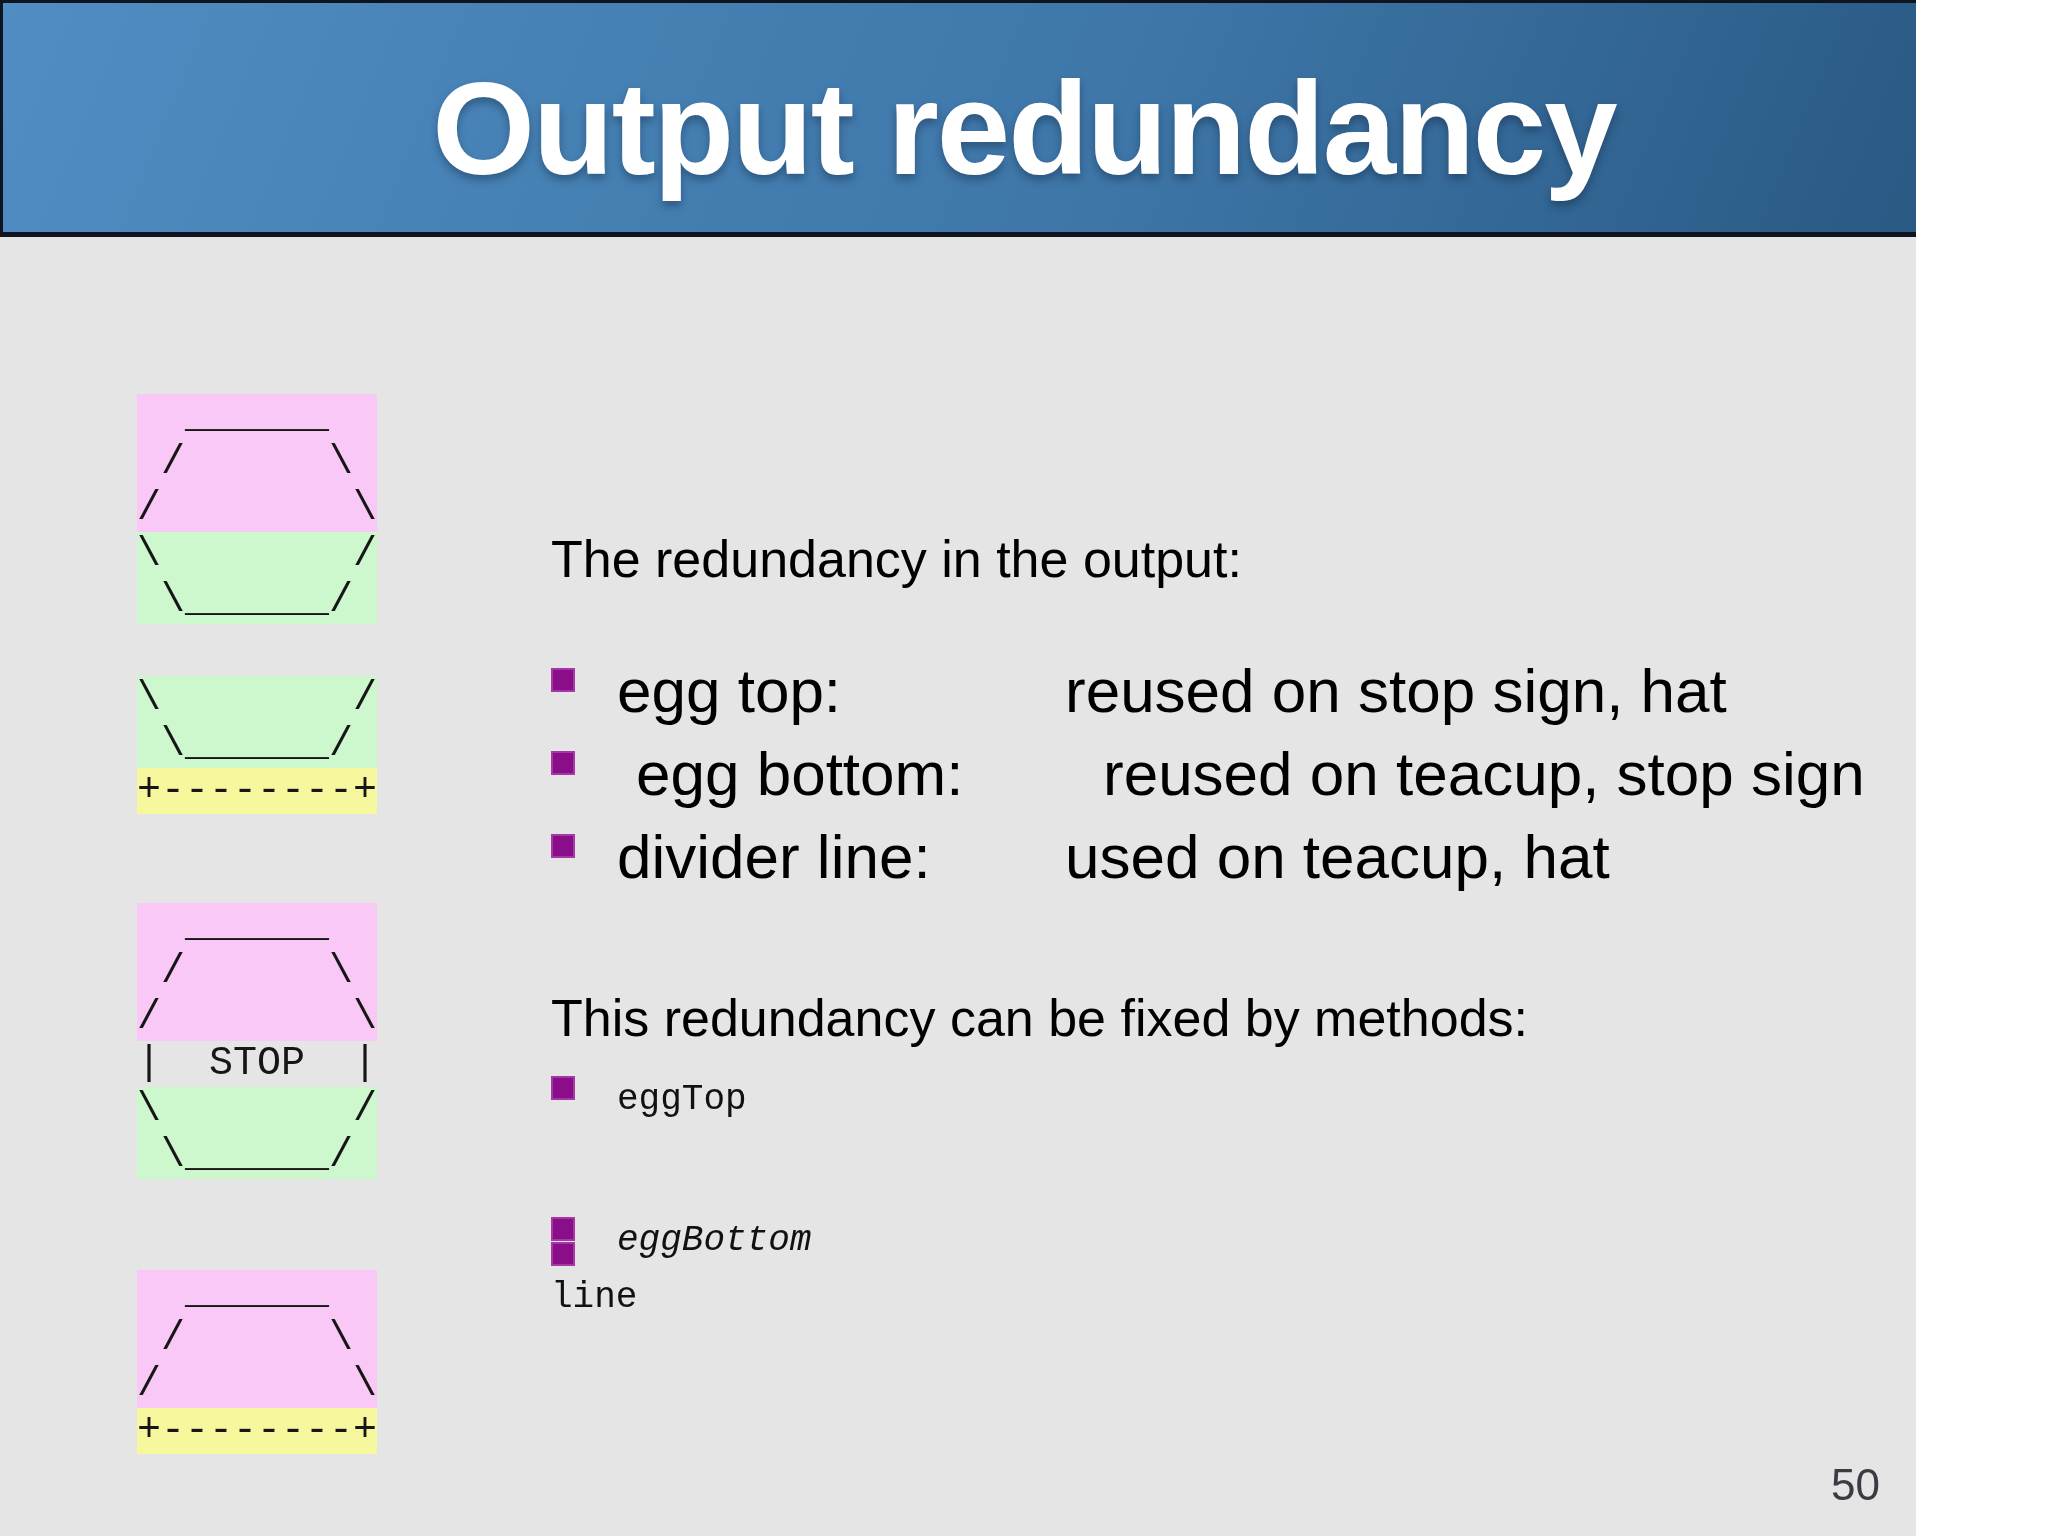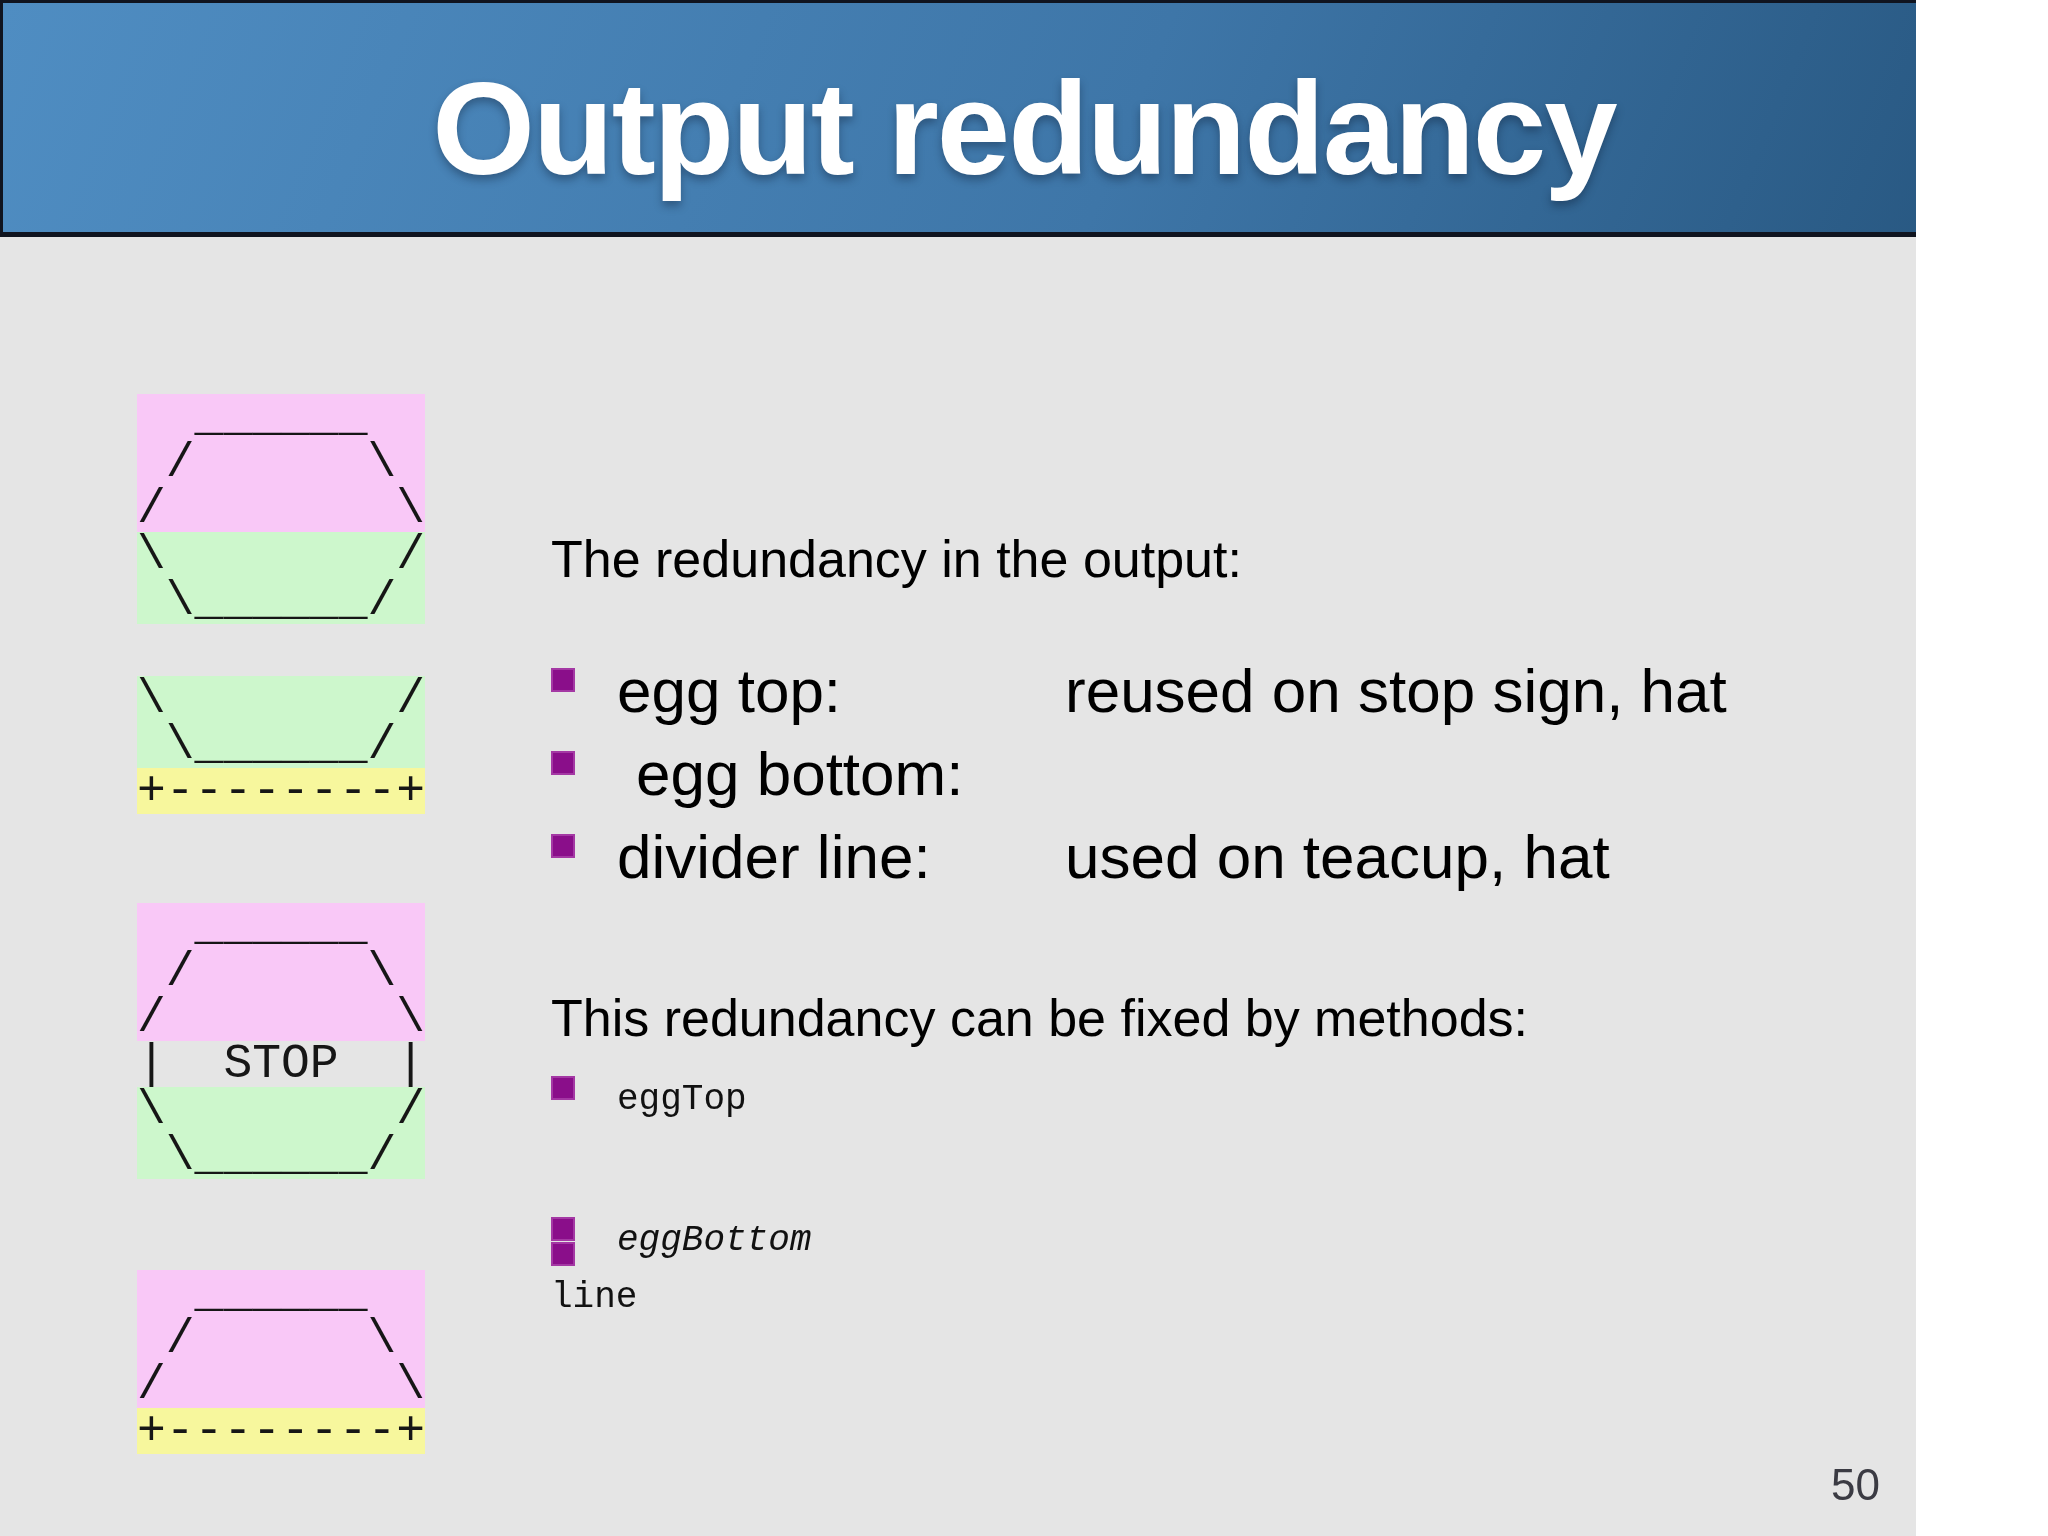--- a/index.html
+++ b/index.html
@@ -23,21 +23,21 @@
     font-size:132px;font-weight:bold;color:#ffffff;
     letter-spacing:-2px;padding-top:22px;
     text-shadow:0 5px 9px rgba(10,20,40,0.35);
     white-space:nowrap;
   }
 
   
   .fig{
     position:absolute;left:137px;
     font-family:"Liberation Mono","DejaVu Sans Mono",monospace;
-    font-size:48px;line-height:46px;color:#161616;
+    font-size:40px;line-height:46px;color:#161616;
   }
   .fig .ln{width:10ch;white-space:pre;}
   .hl-pink  {background:#f9c8f7;}
   .hl-green {background:#cdf7cc;}
   .hl-yellow{background:#f7f79d;}
   .hl-none  {background:transparent;}
   #fig-egg     {top:394px;}
   #fig-teacup  {top:676px;}
   #fig-stop    {top:903px;}
   #fig-hat     {top:1270px;}
@@ -119,20 +119,21 @@
   <div class="para" id="intro">The redundancy in the output:</div>
 
   <div class="bullet-row" id="row-r0">
     <span class="bullet-sq"></span>
     <span class="term">egg top:</span>
     <span class="desc">reused on stop sign, hat</span>
   </div>
   <div class="bullet-row" id="row-r1">
     <span class="bullet-sq"></span>
     <span class="term">egg bottom:</span>
+    <span class="desc">reused on teacup, stop sign</span>
   </div>
   <div class="bullet-row" id="row-r2">
     <span class="bullet-sq"></span>
     <span class="term">divider line:</span>
     <span class="desc">used on teacup, hat</span>
   </div>
 
   <div class="para" id="fix-intro">This redundancy can be fixed by methods:</div>
 
   <div class="method-row" id="row-m0">

